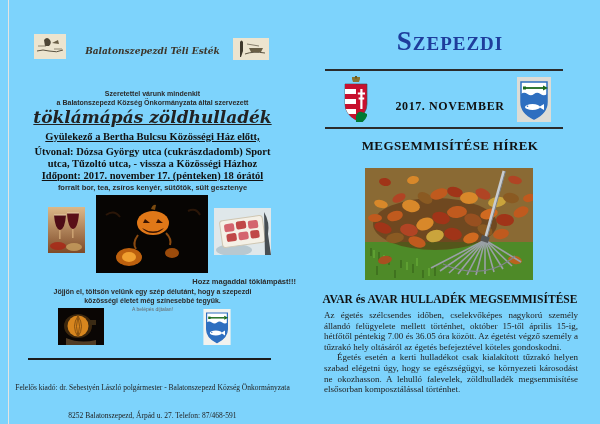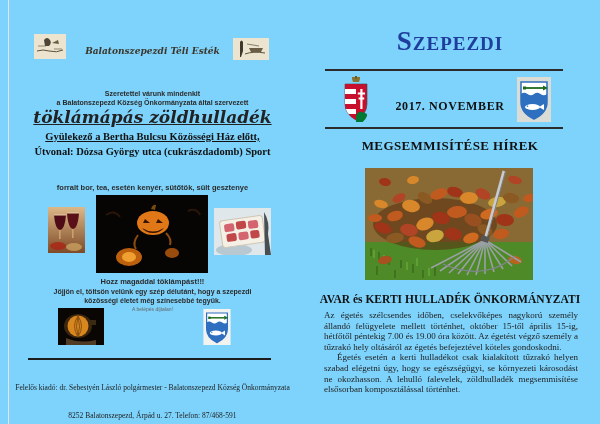--- a/index.html
+++ b/index.html
@@ -16,21 +16,21 @@
   #flyer-series{top:46px;font-size:9px;color:#3c352a;}
   #flyer-invite{top:64px;font-size:17px;color:#222;}
   #flyer-intro1{top:90px;font-size:7px;}
   #flyer-intro2{top:99px;font-size:7px;}
   #flyer-event{top:107px;font-size:17px;color:#222;}
   #flyer-gather{top:131px;font-size:10.5px;}
   #flyer-route1{top:146px;font-size:10.5px;}
   #flyer-route2{top:158px;font-size:10.5px;}
   #flyer-time{top:170px;font-size:10.5px;}
   #flyer-menu{top:183px;font-size:7.5px;}
-  #flyer-bring{top:277px;font-size:7.5px;}
+  #flyer-bring{top:277px;font-size:7.5px;text-align:right;}
   #flyer-close1{top:288px;font-size:7px;}
   #flyer-close2{top:297px;font-size:7px;}
   #flyer-note{top:306px;font-size:5px;color:#666;font-family:"Liberation Sans",sans-serif;}
   #flyer-rule{left:19px;top:358px;width:243px;height:2px;background:#1c1c1c;}
   #flyer-footer{top:364px;font-size:7.5px;line-height:9.4px;color:#222;white-space:pre-wrap;}
   
   #right-page{position:absolute;left:300px;top:0;width:300px;height:424px;}
   #masthead{top:26px;left:0;width:100%;display:flex;justify-content:center;align-items:baseline;gap:9px;}
   #masthead .small{font-variant:small-caps;font-size:27px;font-weight:bold;letter-spacing:1px;}
   #masthead .large{font-size:34px;font-weight:bold;letter-spacing:1.5px;}
@@ -69,21 +69,23 @@
     <div class="abs ctr script" id="flyer-series">Balatonszepezdi Téli Esték</div>
 
 
     <div class="abs ctr sansb" id="flyer-intro1">Szeretettel várunk mindenkit</div>
     <div class="abs ctr sansb" id="flyer-intro2">a Balatonszepezd Község Önkormányzata által szervezett</div>
 
     <div class="abs ctr script u" id="flyer-event">töklámápás zöldhulladék</div>
 
     <div class="abs ctr serb" id="flyer-route1">Útvonal: Dózsa György utca (cukrászdadomb) Sport</div>
     <div class="abs ctr serb u" id="flyer-gather">Gyülekező a Bertha Bulcsu Közösségi Ház előtt,</div>
-    <div class="abs ctr sansb" id="flyer-menu">forralt bor, tea, esetén kenyér, sütőtök, sült gesztenye</div>
+    <div class="abs ctr serb" id="flyer-route2">utca, Tűzoltó utca, - vissza a Közösségi Házhoz</div>
+    <div class="abs ctr serb u" id="flyer-time">Időpont: 2017. november 17. (pénteken) 18 órától</div>
+    <div class="abs ctr sansb" id="flyer-menu">forralt bor, tea, zsíros kenyér, sütőtök, sült gesztenye</div>
 
     <svg class="abs" style="left:39px;top:207px" width="37" height="46" viewBox="0 0 37 46">
       <defs>
           <linearGradient id="wbg" x1="0" y1="0" x2="0" y2="1">
         <stop offset="0" stop-color="#dcb888"></stop>
             <stop offset="1" stop-color="#7e4a28"></stop>
           </linearGradient>
         </defs>
       <rect width="37" height="46" fill="url(#wbg)"></rect>
       <path d="M6,8 q1,14 6,15 q5,-1 6,-15 z" fill="#4e0c16"></path>
@@ -263,20 +265,20 @@
           <line x1="120" y1="72" x2="129" y2="104"></line>
           <line x1="120" y1="72" x2="138" y2="101"></line>
           <line x1="120" y1="72" x2="147" y2="98"></line>
           <line x1="120" y1="72" x2="156" y2="94"></line>
         </g>
         <path d="M78,96 q42,18 72,-8" stroke="#80868c" stroke-width="1.2" fill="none"></path>
         <rect x="116" y="68" width="8" height="6" fill="#555" transform="rotate(18 120 71)"></rect>
       </g>
     </svg>
 
-    <div class="abs ctr" id="article-title">AVAR és KERTI HULLADÉK ÖNKORMÁNYZATI</div>
+    <div class="abs ctr" id="article-title">AVAR és AVAR HULLADÉK MEGSEMMISÍTÉSE</div>
 
     <div class="abs" id="article-body">
-      <p>Az égetés szélcsendes időben, cselekvőképes nagykorú személy állandó felügyelete mellett történhet, október 15-től április 15-ig, hétfőtől péntekig 7.00 és 19.00 óra között. Az égetést végző személy a tűzrakó hely oltásáról az égetés befejeztével köteles gondoskodni.</p>
+      <p>Az égetés szélcsendes időben, cselekvőképes nagykorú személy állandó felügyelete mellett történhet, október 15-től április 15-ig, hétfőtől péntekig 7.00 és 36.05 óra között. Az égetést végző személy a tűzrakó hely oltásáról az égetés befejeztével köteles gondoskodni.</p>
       <p class="indent">Égetés esetén a kerti hulladékot csak kialakított tűzrakó helyen szabad elégetni úgy, hogy se egészségügyi, se környezeti károsodást ne okozhasson. A lehulló falevelek, zöldhulladék megsemmisítése elsősorban komposztálással történhet.</p>
     </div>
   </div>
 </div>
 
 </body></html>

